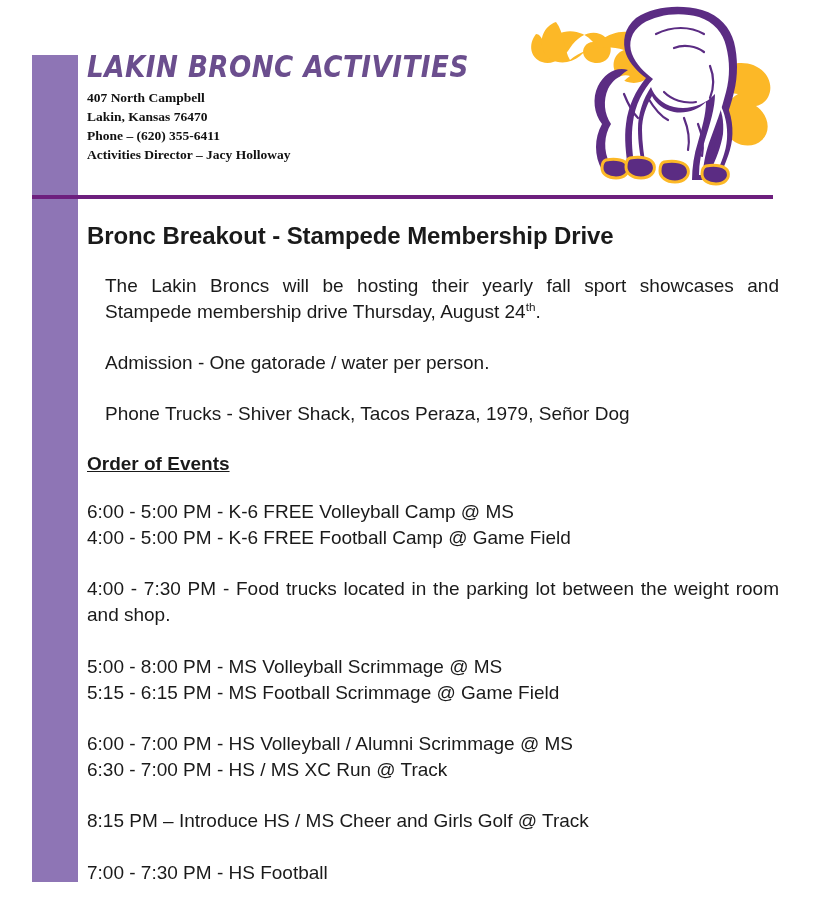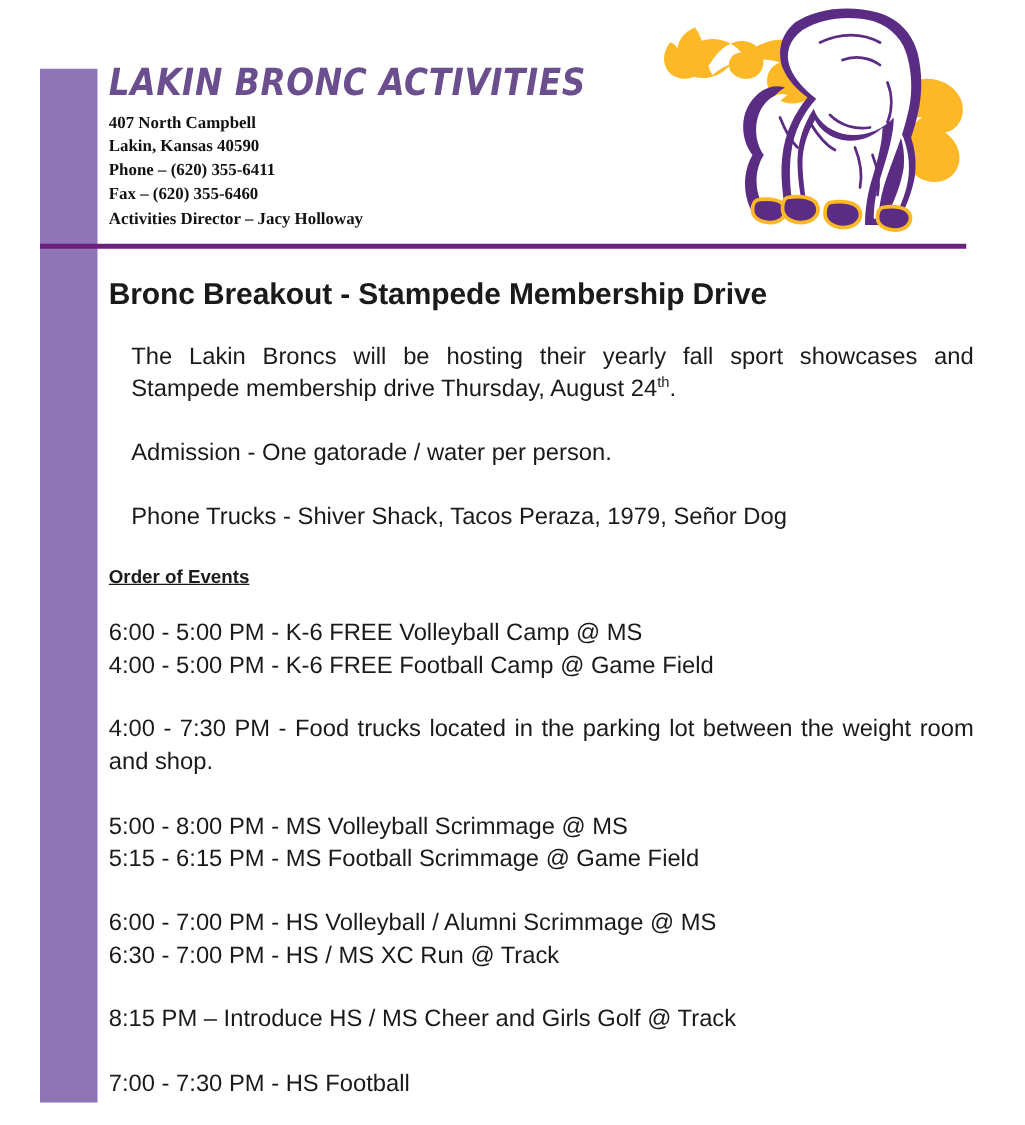--- a/index.html
+++ b/index.html
@@ -87,21 +87,21 @@
   }
   .para {
     font-size: 19px;
     line-height: 1.38;
     margin: 0 0 25px 18px;
   }
   .para.justify { text-align: justify; text-align-last: left; }
   .para sup { font-size: 0.62em; vertical-align: super; line-height: 0; }
 
   #events-title {
-    font-size: 15px;
+    font-size: 19px;
     font-weight: bold;
     text-decoration: underline;
     margin: 0 0 24px 0;
     display: inline-block;
   }
   .event-group {
     font-size: 19px;
     line-height: 1.38;
     margin: 0 0 25px 0;
   }
@@ -113,23 +113,22 @@
 <body>
 
 <div id="page" style="background: rgb(255, 255, 255);">
 
   <div id="sidebar-bar" style="background: rgb(142, 117, 181);"></div>
 
   <div id="letterhead">
     <div id="org-title" style="color: rgb(107, 78, 142);">Lakin Bronc Activities</div>
     <div id="address-block">
       <div>407 North Campbell</div>
-      <div>Lakin, Kansas 40590</div>
+      <div>Lakin, Kansas 76470</div>
       <div>Phone – (620) 355-6411</div>
-      <div>Fax – (620) 355-6460</div>
       <div>Activities Director – Jacy Holloway</div>
     </div>
   </div>
 
   <div id="logo">
     <svg viewBox="0 0 272 190" xmlns="http://www.w3.org/2000/svg">
 
       <g fill="#FCB827">
 
         <path d="M12 34 C4 44 6 58 18 62 C28 66 40 58 46 48 C54 36 66 30 76 34

